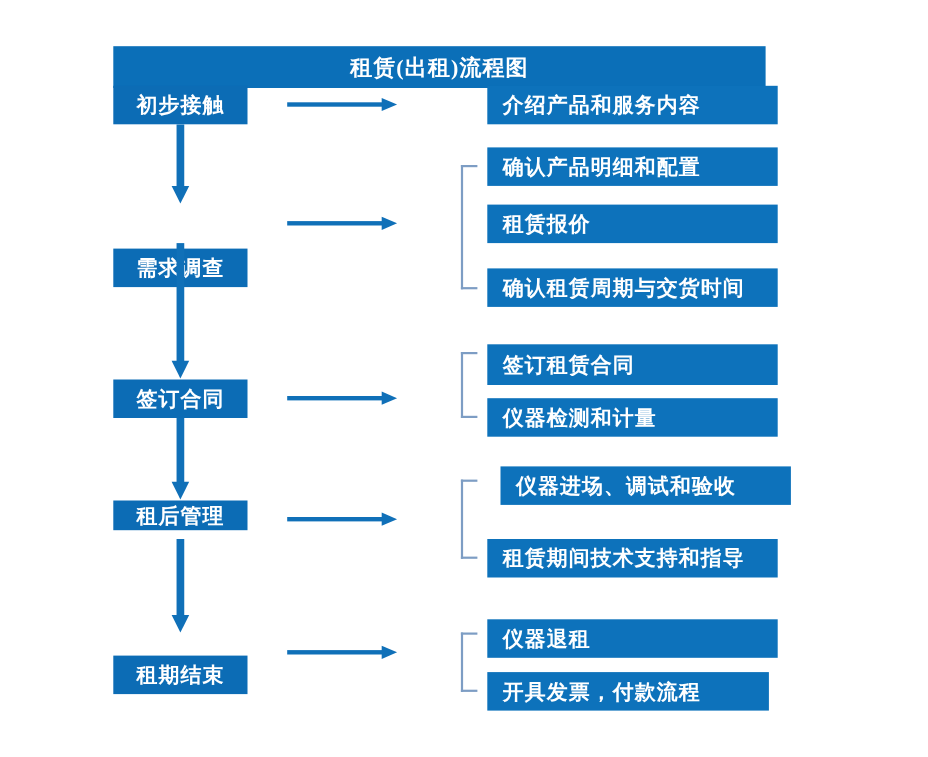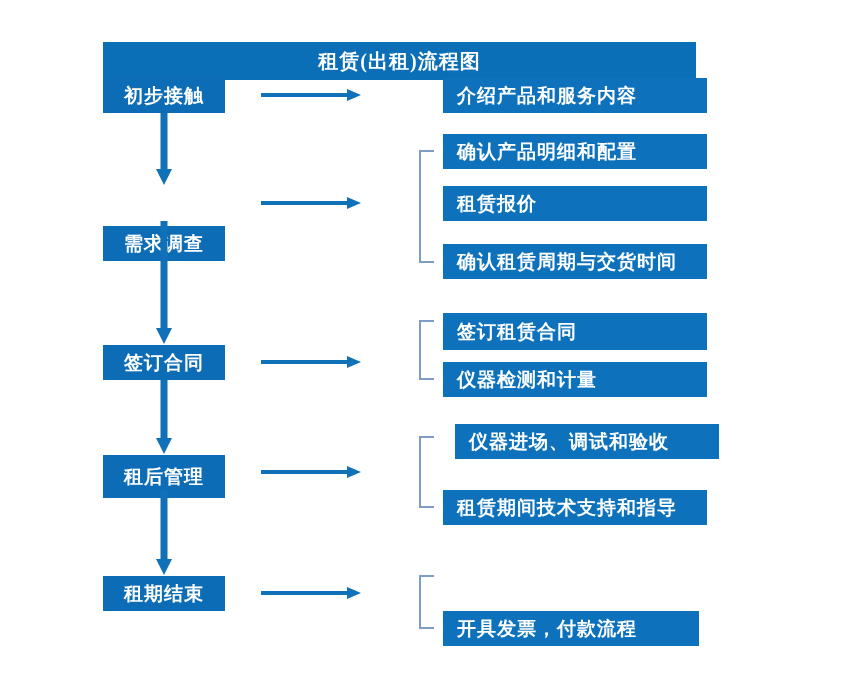--- a/index.html
+++ b/index.html
@@ -75,22 +75,22 @@
 </head>
 <body>
 
 <div id="canvas">
 
   <div class="title-bar">租赁(出租)流程图</div>
 
   <div class="stage-box" style="left:103px; top:78px; width:122px; height:35px;">初步接触</div>
   <div class="stage-box" style="left:103px; top:186px; width:122px; height:35px;margin-top:40px;">需求调查</div>
   <div class="stage-box" style="left:103px; top:345px; width:122px; height:35px;">签订合同</div>
-  <div class="stage-box" style="left:103px; top:455px; width:122px; height:43px;text-align:right;">租后管理</div>
-  <div class="stage-box" style="left:103px; top:576px; width:122px; height:35px;">租期结束</div>
+  <div class="stage-box" style="left:103px; top:455px; width:122px; height:27px;text-align:right;">租后管理</div>
+  <div class="stage-box" style="left:103px; top:596px; width:122px; height:35px;">租期结束</div>
 
   <div class="v-arrow" style="left:155px; top:113px; height:73px;">
     <svg width="18" height="73" viewBox="0 0 18 73">
       <rect x="5.5" y="0" width="7" height="58" fill="#1070b8"></rect>
       <polygon points="1,56 17,56 9,72" fill="#1070b8"></polygon>
     </svg>
   </div>
   <div class="v-arrow" style="left:155px; top:221px; height:124px;">
     <svg width="18" height="124" viewBox="0 0 18 124">
       <rect x="5.5" y="0" width="7" height="109" fill="#1070b8"></rect>
@@ -147,15 +147,16 @@
   <div class="bracket" style="left:419px; top:575px; width:15px; height:54px;"></div>
 
   <div class="task-box" style="left:443px; top:78px; width:264px; height:35px;">介绍产品和服务内容</div>
   <div class="task-box" style="left:443px; top:134px; width:264px; height:35px;">确认产品明细和配置</div>
   <div class="task-box" style="left:443px; top:244px; width:264px; height:35px;">确认租赁周期与交货时间</div>
   <div class="task-box" style="left:443px; top:186px; width:264px; height:35px;">租赁报价</div>
   <div class="task-box" style="left:443px; top:313px; width:264px; height:37px;">签订租赁合同</div>
   <div class="task-box" style="left:443px; top:362px; width:264px; height:35px;">仪器检测和计量</div>
   <div class="task-box" style="left:443px; top:424px; width:264px; height:35px;margin-left:12px;">仪器进场、调试和验收</div>
   <div class="task-box" style="left:443px; top:490px; width:264px; height:35px;">租赁期间技术支持和指导</div>
+  <div class="task-box" style="left:443px; top:563px; width:264px; height:35px;">仪器退租</div>
   <div class="task-box" style="left:443px; top:611px; width:256px; height:35px;text-align:center;">开具发票，付款流程</div>
 
 </div>
 
 </body></html>

